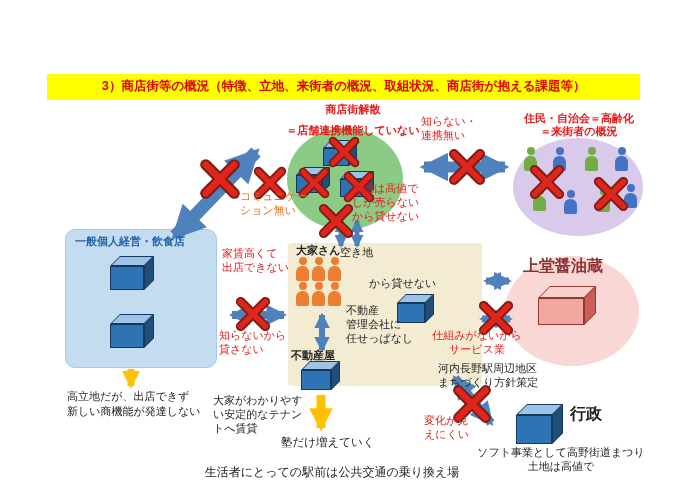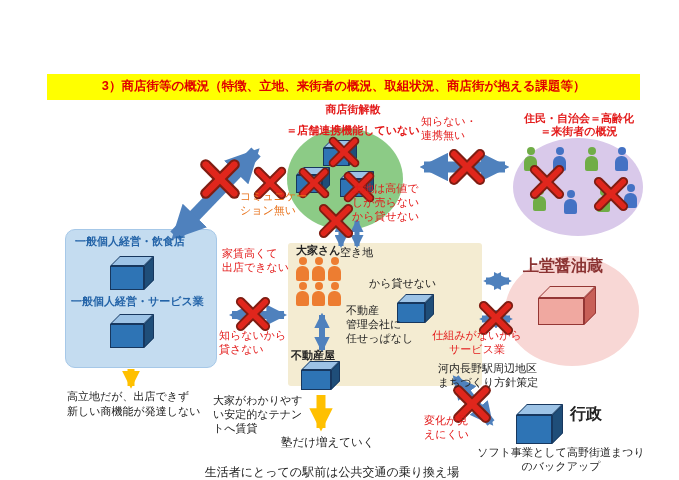--- a/index.html
+++ b/index.html
@@ -165,21 +165,20 @@
   </svg>
 
   <div class="banner">3）商店街等の概況（特徴、立地、来街者の概況、取組状況、商店街が抱える課題等）</div>
 
   <div class="t red bold center" style="left:283px;top:56px;width:140px;line-height:21px;">商店街解散
 ＝店舗連携機能していない</div>
   <div class="t red bold center" style="left:512px;top:69px;width:134px;line-height:13px;">住民・自治会＝高齢化
 ＝来街者の概況</div>
 
   <div class="t blue bold" style="left:75px;top:191px;">一般個人経営・飲食店</div>
-  <div class="t blue bold" style="left:71px;top:251px;">一般個人経営・サービス業</div>
 
   <div class="t bold" style="left:296px;top:200px;">大家さん</div>
   <div class="t" style="left:340px;top:202px;">空き地</div>
   <div class="t" style="left:369px;top:233px;">から貸せない</div>
   <div class="t" style="left:346px;top:260px;">不動産
 管理会社に
 任せっぱなし</div>
   <div class="t bold" style="left:291px;top:305px;">不動産屋</div>
 
   <div class="t bold maroon fs12" style="left:523px;top:216px;">上堂醤油蔵</div>
@@ -197,21 +196,21 @@
 貸さない</div>
   <div class="t red center" style="left:430px;top:285px;width:94px;">仕組みがないから
 サービス業</div>
   <div class="t red" style="left:424px;top:370px;">変化が見
 えにくい</div>
 
   <div class="t" style="left:438px;top:318px;">河内長野駅周辺地区
 まちづくり方針策定</div>
   <div class="t bold fs12" style="left:570px;top:364px;">行政</div>
   <div class="t center" style="left:476px;top:402px;width:170px;">ソフト事業として高野街道まつり
-のバックアップ</div>
+土地は高値で</div>
   <div class="t bold fs12" style="left:514px;top:440px;">主体性が課題</div>
 
   <div class="t" style="left:67px;top:346px;line-height:15px;">高立地だが、出店できず
 新しい商機能が発達しない</div>
   <div class="t" style="left:213px;top:350px;">大家がわかりやす
 い安定的なテナン
 トへ賃貸</div>
   <div class="t" style="left:281px;top:392px;font-size:11.5px;">塾だけ増えていく</div>
   <div class="t center" style="left:203px;top:421px;width:258px;font-size:12px;line-height:16px;">生活者にとっての駅前は公共交通の乗り換え場所
 若者・観光客・登山客など多く来街するも

